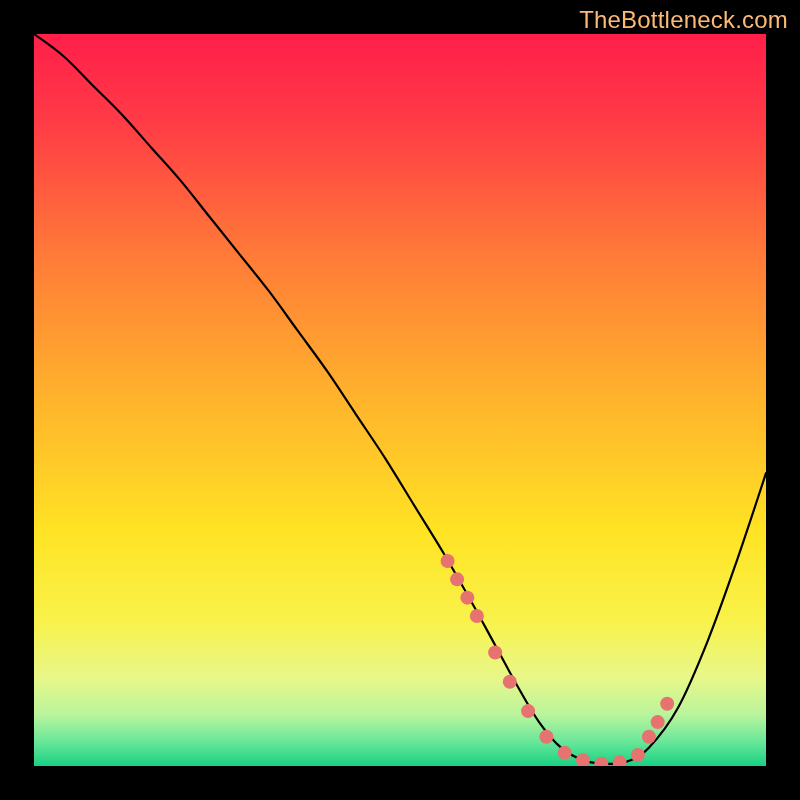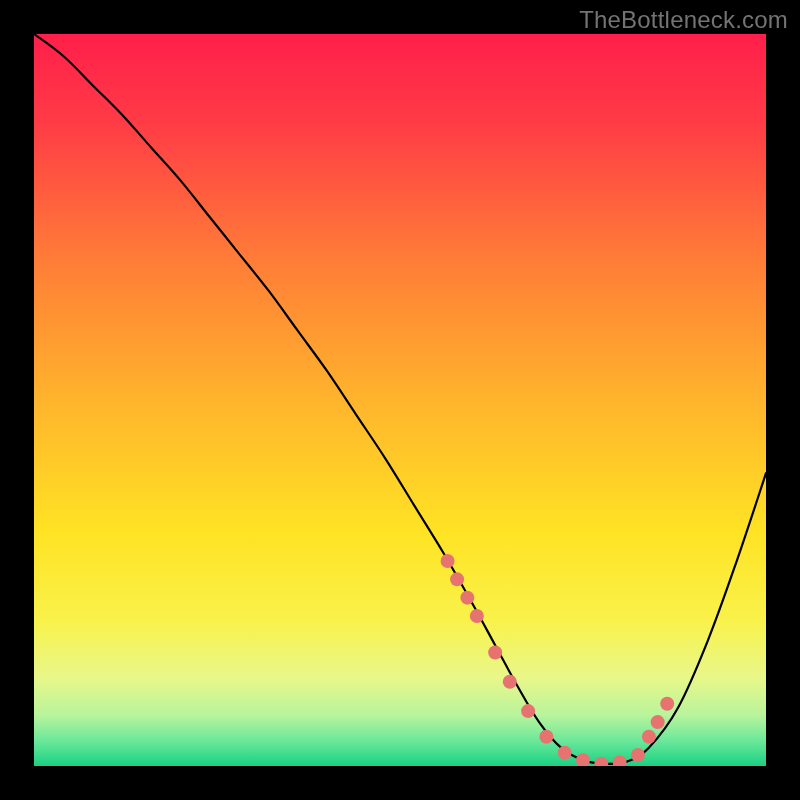--- a/index.html
+++ b/index.html
@@ -14,21 +14,21 @@
   .frame {
     position: relative;
     width: 800px;
     height: 800px;
     background: #000;
   }
   .watermark {
     position: absolute;
     top: 6px;
     right: 12px;
-    color: #737373;
+    color: #fdba74;
     font-size: 24px;
     font-weight: 500;
     letter-spacing: 0.2px;
     z-index: 10;
   }
   .plot-area {
     position: absolute;
     left: 34px;
     top: 34px;
     width: 732px;

